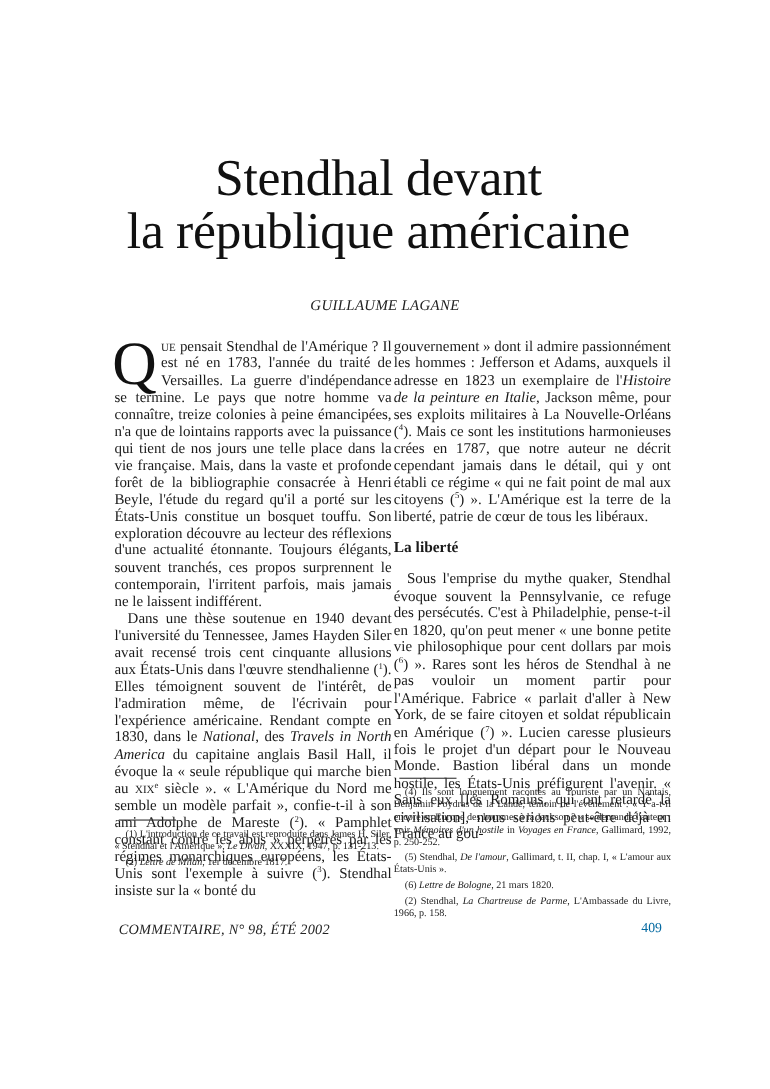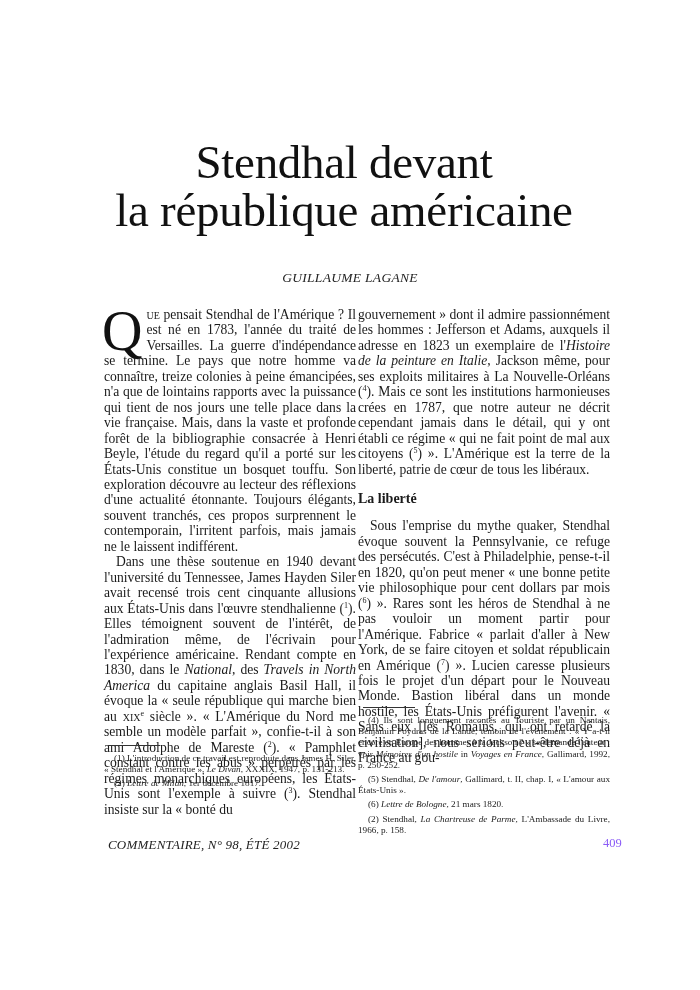--- a/index.html
+++ b/index.html
@@ -12,21 +12,21 @@
   .col p { margin: 0; text-indent: 12px; }
   .col p.first { text-indent: 0; }
   .dropcap { float: left; font-size: 56px; line-height: 44px; margin: 2px 4px 0 -2px; color: #111; }
   .smallcaps { font-variant: small-caps; }
   sup { font-size: 8px; line-height: 0; vertical-align: 5px; }
   .section-heading { font-family: "Liberation Serif", serif; font-weight: bold; font-size: 14px; margin: 14px 0 12px 0; text-indent: 0; }
   .foot-rule { position: absolute; width: 52px; height: 0; border-top: 1px solid #333; }
   .footnotes { position: absolute; width: 252px; font-size: 9.2px; line-height: 11.2px; text-align: justify; color: #222; }
   .footnotes p { margin: 0 0 3px 0; text-indent: 10px; }
   .journal { position: absolute; left: 108px; top: 837px; font-style: italic; font-size: 13px; letter-spacing: 0.2px; color: #222; }
-  .pagenum { position: absolute; left: 583px; top: 836px; font-size: 12.5px; color: #8b5cf6; margin-left: 20px; }
+  .pagenum { position: absolute; left: 583px; top: 836px; font-size: 12.5px; color: #0369a1; }
   em { font-style: italic; }
 </style>
 </head>
 <body>
 
 <h1 class="title">
   <span>Stendhal devant</span><br>
   <span>la république américaine</span>
 </h1>
 

